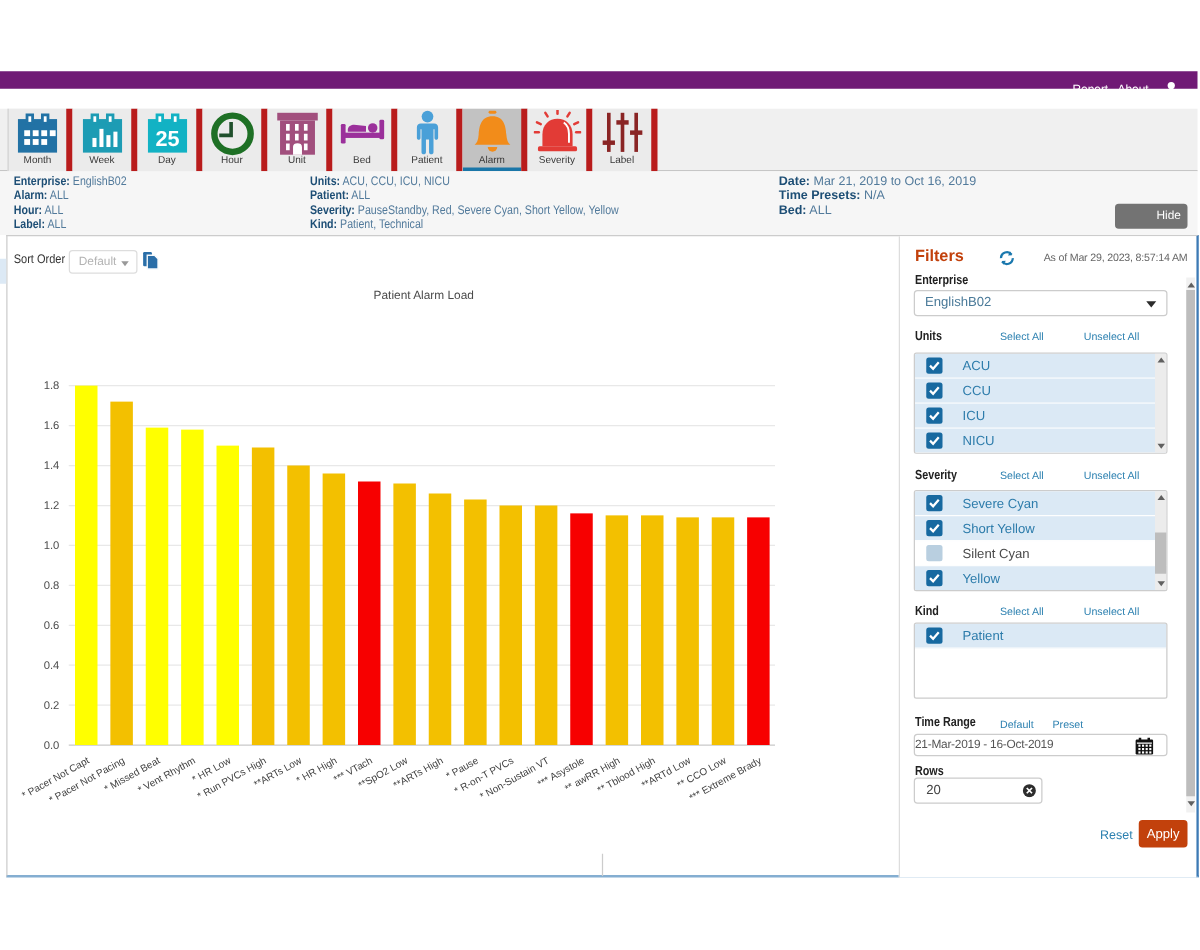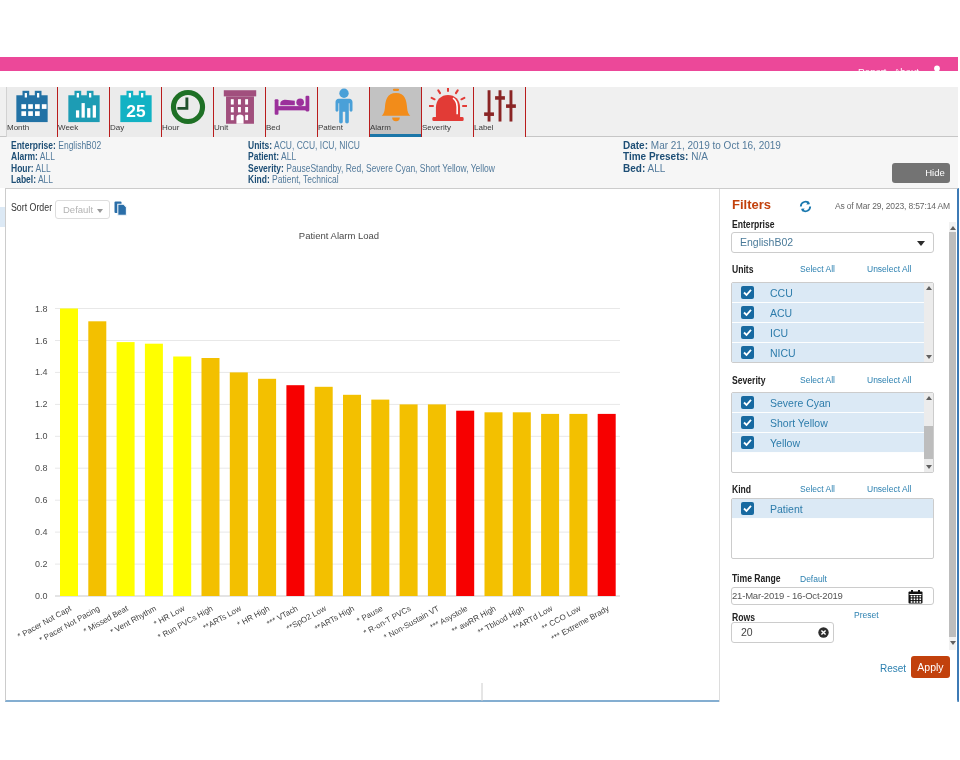--- a/index.html
+++ b/index.html
@@ -1,20 +1,20 @@
 <!DOCTYPE html>
 <html><head><meta charset="utf-8"><style>
 *{margin:0;padding:0;box-sizing:border-box;}
 html,body{width:960px;height:760px;background:#fff;font-family:"Liberation Sans",sans-serif;position:relative;overflow:hidden;}
 .abs{position:absolute;}
-.nav{left:0;top:57px;width:958px;height:14px;background:#ec4899;}
+.nav{left:0;top:57px;width:958px;height:14px;background:#701a75;}
 .nav span{position:absolute;color:#fff;font-size:10.5px;top:8px;}
 .toolbar{left:0;top:86.5px;width:958px;height:50.5px;background:#f0f0f0;border-bottom:1px solid #c6c6c6;}
 .cells{position:absolute;left:6px;top:0;height:50px;display:flex;}
-.cell{width:52px;height:50px;background:#ebebeb;border-right:1px solid #b91c1c;position:relative;text-align:left;}
+.cell{width:52px;height:50px;background:#ebebeb;border-right:5px solid #b91c1c;position:relative;text-align:center;}
 .cell:first-child{border-left:1px solid #d2d2d2;}
 .cell .lb{position:absolute;bottom:4.5px;left:0;width:100%;font-size:8px;color:#3a3a3a;}
 .cell svg{position:absolute;left:50%;transform:translateX(-50%);top:1px;}
 .cell.sel{background:#c2c2c2;box-shadow:inset 0 -3px 0 #1a76a8;}
 .summary{left:0;top:137px;width:958px;height:51px;background:#f6f6f6;font-size:10px;line-height:11.4px;padding-left:44px;}
 .summary .col{position:absolute;top:3px;transform:scaleX(0.85);transform-origin:0 0;}
 .summary b{color:#1d4e75;font-weight:bold;}
 .summary span{color:#527a9b;}
 .hidef{left:892px;top:163px;width:58px;height:20px;background:#737373;color:#fff;font-size:9.5px;border-radius:3px;text-align:center;line-height:20px;padding-left:28px;}
 .content{left:5px;top:188px;width:954px;height:514px;background:#fff;border-left:1px solid #ccc;border-top:1px solid #ccc;border-right:2px solid #3d7ab5;border-bottom:2px solid #84aed1;}
@@ -275,29 +275,29 @@
     <div class="p seclbl" style="left:12px;top:74px;">Units</div>
     <div class="p link" style="left:80px;top:75px;">Select All</div>
     <div class="p link" style="left:147px;top:75px;">Unselect All</div>
     <div class="p box" style="left:11px;top:93px;width:203px;height:81px;border-radius:2px;overflow:hidden;">
       <div class="lrow on" style="border-bottom:1px solid #fdfefe;">
         <span class="cb c">
           <svg style="position:absolute;left:0;top:0;" width="13" height="13" viewBox="0 0 13 13">
             <path d="M3,6.5 L5.5,9 L10,3.8" fill="none" stroke="#fff" stroke-width="1.8"></path>
           </svg>
         </span>
+        <span class="tx">ACU</span>
+      </div>
+      <div class="lrow on" style="border-bottom:1px solid #fdfefe;">
+        <span class="cb c">
+          <svg style="position:absolute;left:0;top:0;" width="13" height="13" viewBox="0 0 13 13">
+            <path d="M3,6.5 L5.5,9 L10,3.8" fill="none" stroke="#fff" stroke-width="1.8"></path>
+          </svg>
+        </span>
         <span class="tx">CCU</span>
-      </div>
-      <div class="lrow on" style="border-bottom:1px solid #fdfefe;">
-        <span class="cb c">
-          <svg style="position:absolute;left:0;top:0;" width="13" height="13" viewBox="0 0 13 13">
-            <path d="M3,6.5 L5.5,9 L10,3.8" fill="none" stroke="#fff" stroke-width="1.8"></path>
-          </svg>
-        </span>
-        <span class="tx">ACU</span>
       </div>
       <div class="lrow on" style="border-bottom:1px solid #fdfefe;">
         <span class="cb c">
           <svg style="position:absolute;left:0;top:0;" width="13" height="13" viewBox="0 0 13 13">
             <path d="M3,6.5 L5.5,9 L10,3.8" fill="none" stroke="#fff" stroke-width="1.8"></path>
           </svg>
         </span>
         <span class="tx">ICU</span>
       </div>
       <div class="lrow on" style="border-bottom:1px solid #fdfefe;">
@@ -324,20 +324,24 @@
         </span>
         <span class="tx">Severe Cyan</span>
       </div>
       <div class="lrow on" style="border-bottom:1px solid #fdfefe;">
         <span class="cb c">
           <svg style="position:absolute;left:0;top:0;" width="13" height="13" viewBox="0 0 13 13">
             <path d="M3,6.5 L5.5,9 L10,3.8" fill="none" stroke="#fff" stroke-width="1.8"></path>
           </svg>
         </span>
         <span class="tx">Short Yellow</span>
+      </div>
+      <div class="lrow off" style="border-bottom:1px solid #fdfefe;">
+        <span class="cb u"></span>
+        <span class="tx">Silent Cyan</span>
       </div>
       <div class="lrow on" style="border-bottom:1px solid #fdfefe;">
         <span class="cb c">
           <svg style="position:absolute;left:0;top:0;" width="13" height="13" viewBox="0 0 13 13">
             <path d="M3,6.5 L5.5,9 L10,3.8" fill="none" stroke="#fff" stroke-width="1.8"></path>
           </svg>
         </span>
         <span class="tx">Yellow</span>
       </div>
     </div>
@@ -365,21 +369,21 @@
         <span class="cb c">
           <svg style="position:absolute;left:0;top:0;" width="13" height="13" viewBox="0 0 13 13">
             <path d="M3,6.5 L5.5,9 L10,3.8" fill="none" stroke="#fff" stroke-width="1.8"></path>
           </svg>
         </span>
         <span class="tx">Technical</span>
       </div>
     </div>
     <div class="p seclbl" style="left:12px;top:383px;">Time Range</div>
     <div class="p link" style="left:80px;top:385px;">Default</div>
-    <div class="p link" style="left:134px;top:385px;margin-top:36px;">Preset</div>
+    <div class="p link" style="left:122px;top:385px;">Preset</div>
     <div class="p box" style="left:11px;top:398px;width:203px;height:18px;font-size:9.5px;color:#555;letter-spacing:-0.2px;line-height:16px;">21-Mar-2019 - 16-Oct-2019</div>
     <svg class="p" style="left:188px;top:401px;" width="15" height="14" viewBox="0 0 15 14">
       <rect x="0.5" y="1.5" width="14" height="12" rx="1" fill="#111"></rect>
       <rect x="3" y="0" width="2" height="3" fill="#111"></rect>
       <rect x="10" y="0" width="2" height="3" fill="#111"></rect>
       <rect x="1.5" y="4" width="12" height="1" fill="#fff"></rect>
       <rect x="2.7" y="5.7" width="1.7" height="1.7" fill="#fff"></rect>
       <rect x="5.6" y="5.7" width="1.7" height="1.7" fill="#fff"></rect>
       <rect x="8.5" y="5.7" width="1.7" height="1.7" fill="#fff"></rect>
       <rect x="11.4" y="5.7" width="1.7" height="1.7" fill="#fff"></rect>

